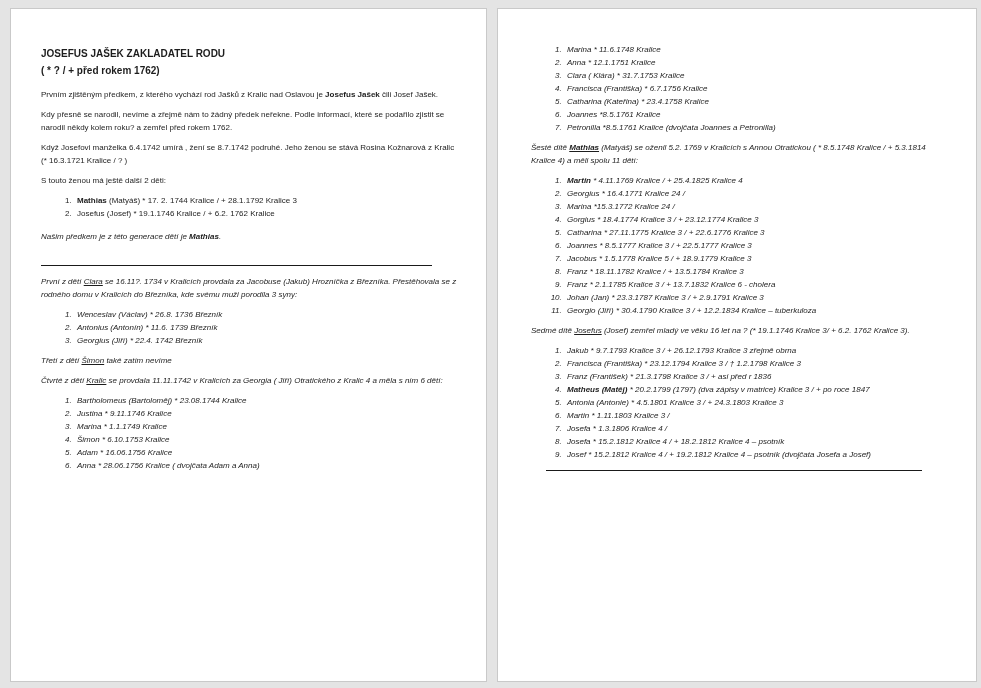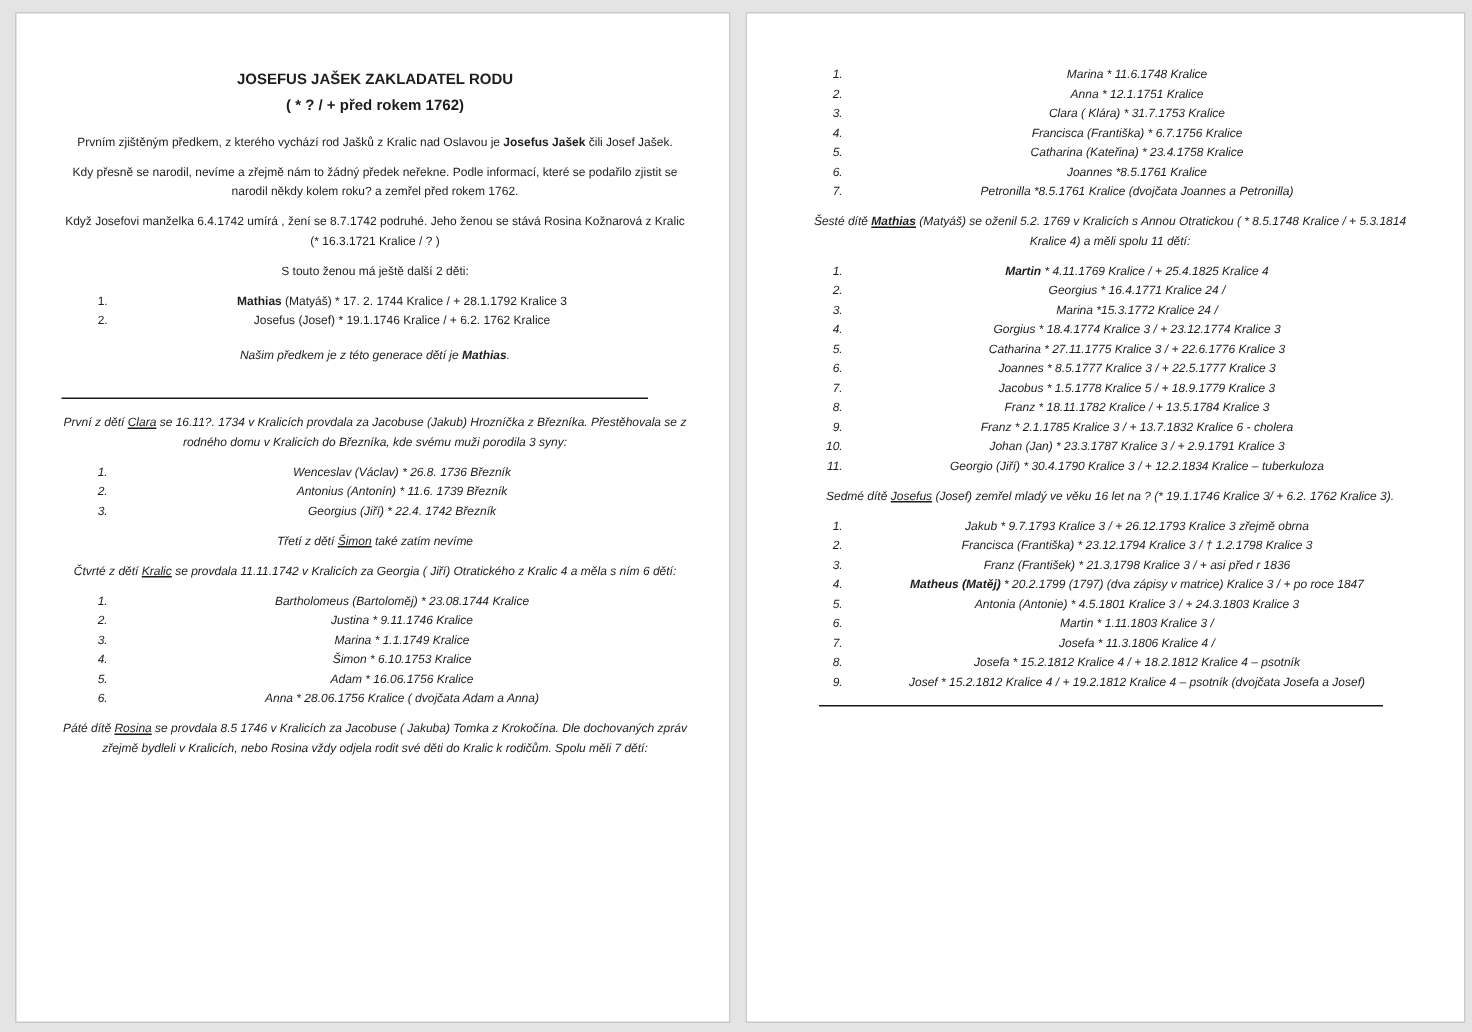--- a/index.html
+++ b/index.html
@@ -2,21 +2,21 @@
 <html><head>
 <meta charset="utf-8">
 <style>
   html, body {
     margin: 0; padding: 0;
     width: 981px; height: 688px;
     background: #e4e4e4;
     overflow: hidden;
     font-family: "Liberation Sans", sans-serif;
   }
-  .viewport { position: relative; width: 820px; height: 688px; text-align: center; }
+  .viewport { position: relative; width: 820px; height: 688px; }
   .page {
     position: absolute; top: 8px; height: 674px;
     background: #ffffff;
     border: 1px solid #c9c9c9;
     box-sizing: border-box;
     overflow: hidden;
   }
   #page1 { left: 10px; width: 477px; }
   #page2 { left: 497px; width: 480px; }
   .content {
@@ -67,21 +67,20 @@
         <div class="para italic">Třetí z dětí <span class="u">Šimon</span> také zatím nevíme</div>
         <div class="para italic">Čtvrté z dětí <span class="u">Kralic</span> se provdala 11.11.1742 v Kralicích za Georgia ( Jiří) Otratického z Kralic 4 a měla s ním 6 dětí:</div>
         <ol class="list italic">
           <li>Bartholomeus (Bartoloměj) * 23.08.1744 Kralice</li>
           <li>Justina * 9.11.1746 Kralice</li>
           <li>Marina * 1.1.1749 Kralice</li>
           <li>Šimon * 6.10.1753 Kralice</li>
           <li>Adam * 16.06.1756 Kralice</li>
           <li>Anna * 28.06.1756 Kralice ( dvojčata Adam a Anna)</li>
         </ol>
-        <div class="para italic">Páté dítě <span class="u">Rosina</span> se provdala 8.5 1746 v Kralicích za Jacobuse ( Jakuba) Tomka z Krokočína. Dle dochovaných zpráv zřejmě bydleli v Kralicích, nebo Rosina vždy odjela rodit své děti do Kralic k rodičům. Spolu měli 7 dětí:</div>
       </div>
   </div>
   <div class="page" id="page2">
     <div class="content">
         <ol class="list italic">
           <li>Marina * 11.6.1748 Kralice</li>
           <li>Anna * 12.1.1751 Kralice</li>
           <li>Clara ( Klára) * 31.7.1753 Kralice</li>
           <li>Francisca (Františka) * 6.7.1756 Kralice</li>
           <li>Catharina (Kateřina) * 23.4.1758 Kralice</li>
@@ -103,20 +102,20 @@
           <li>Georgio (Jiří) * 30.4.1790 Kralice 3 /  + 12.2.1834 Kralice – tuberkuloza</li>
         </ol>
         <div class="para italic">Sedmé dítě <span class="u">Josefus</span> (Josef) zemřel mladý ve věku 16 let na ? (* 19.1.1746 Kralice 3/ +  6.2. 1762 Kralice 3).</div>
         <ol class="list italic">
           <li>Jakub   * 9.7.1793 Kralice 3 /  + 26.12.1793 Kralice 3 zřejmě obrna</li>
           <li>Francisca (Františka)   *  23.12.1794 Kralice 3 / †  1.2.1798 Kralice 3</li>
           <li>Franz (František) * 21.3.1798 Kralice 3 /  +  asi před r 1836</li>
           <li><span class="b">Matheus (Matěj)</span> * 20.2.1799 (1797) (dva zápisy v matrice) Kralice 3 /  +   po roce 1847</li>
           <li>Antonia (Antonie) * 4.5.1801 Kralice 3 /  +  24.3.1803 Kralice 3</li>
           <li>Martin   * 1.11.1803 Kralice 3 /</li>
-          <li>Josefa   * 11.3.1806 Kralice 4 /</li>
+          <li>Josefa   * 1.3.1806 Kralice 4 /</li>
           <li>Josefa   * 15.2.1812 Kralice 4 / + 18.2.1812 Kralice 4 – psotník</li>
           <li>Josef   * 15.2.1812 Kralice 4 /  + 19.2.1812 Kralice 4 – psotník (dvojčata Josefa a Josef)</li>
         </ol>
         <div class="rule rule-right"></div>
       </div>
   </div>
 </div>
 
 </body></html>

